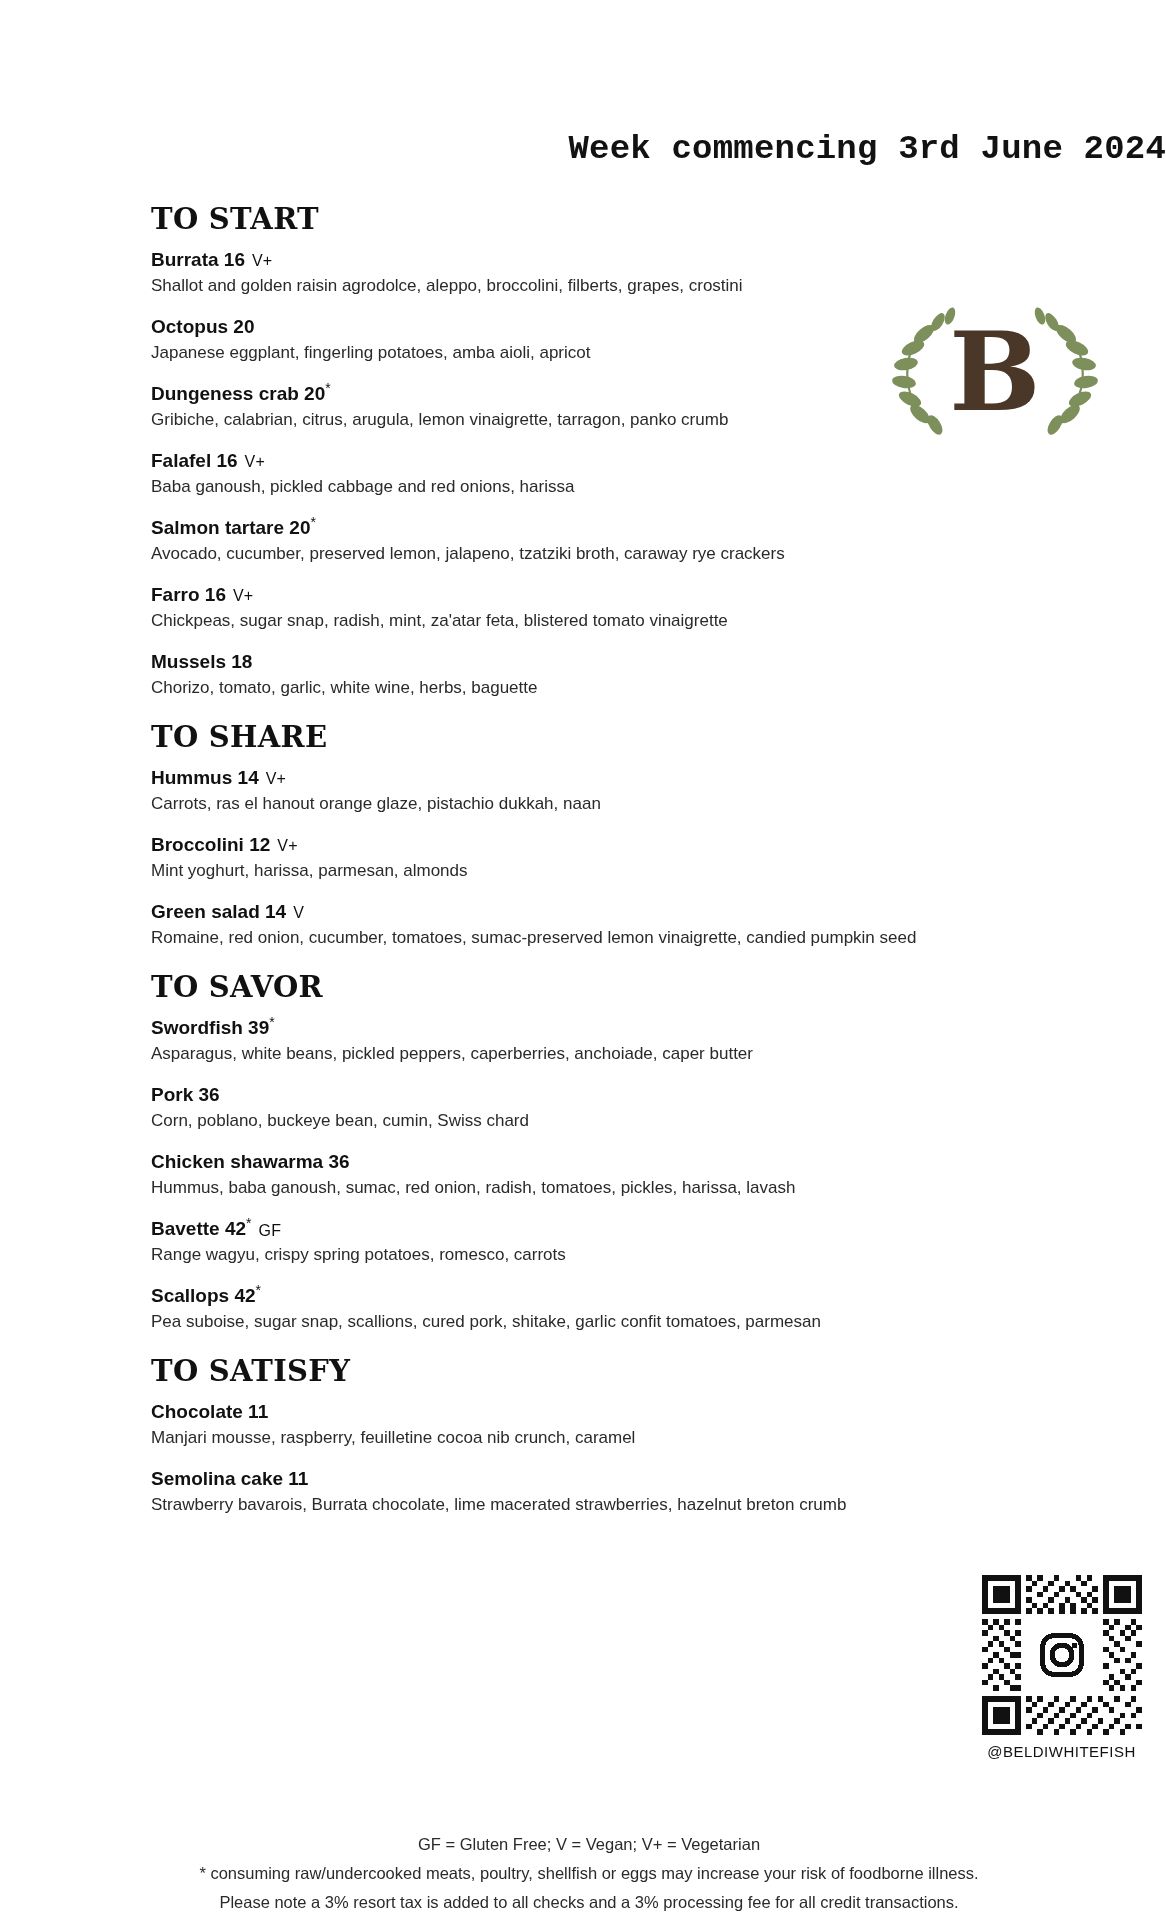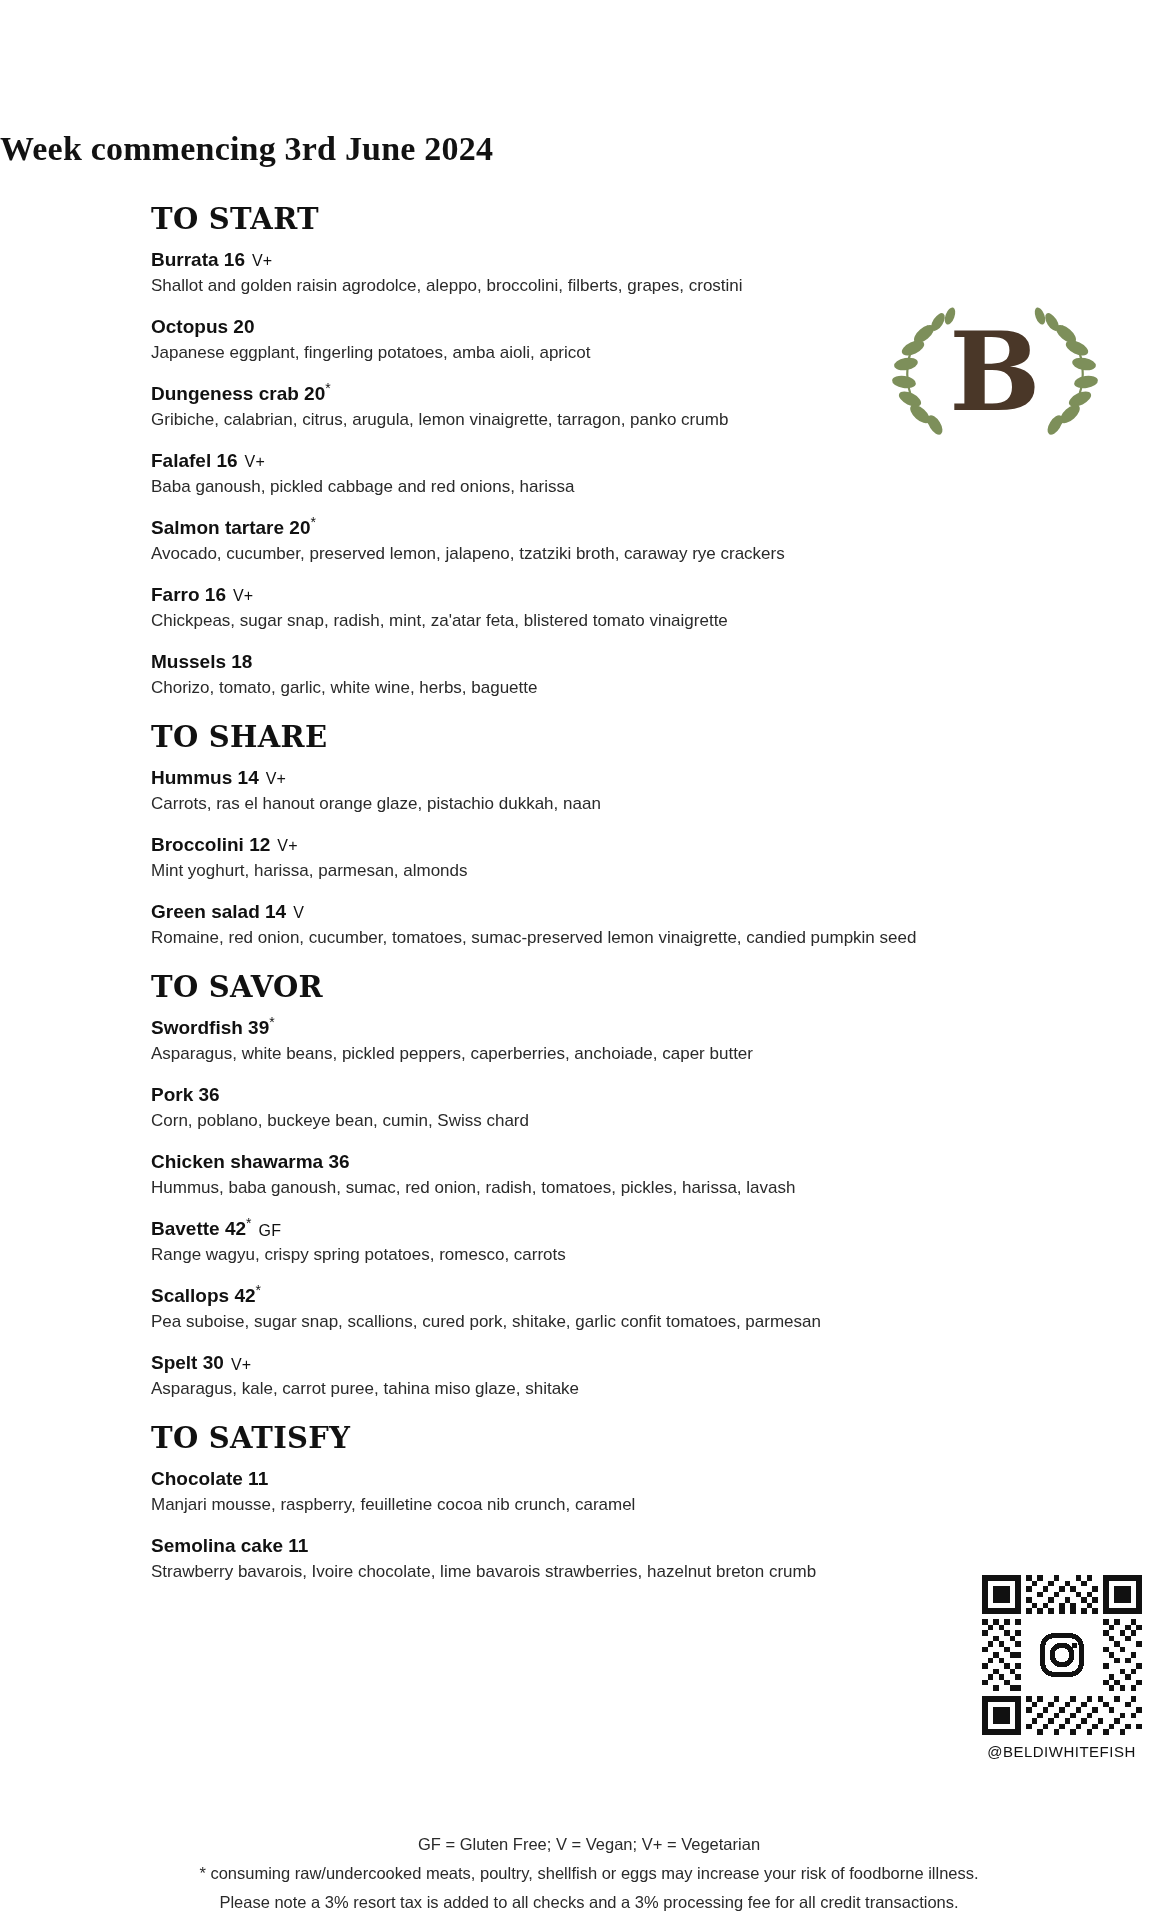--- a/index.html
+++ b/index.html
@@ -16,22 +16,22 @@
     overflow: hidden;
   }
   .page {
     position: relative;
     width: 1166px;
     height: 1920px;
     box-sizing: border-box;
     padding: 0;
   }
   .menu-title {
-    text-align: left;
-    font-family: Liberation Serif, serif;
+    text-align: right;
+    font-family: Liberation Mono, monospace;
     font-weight: bold;
     font-size: 34px;
     letter-spacing: 0.2px;
     margin-top: 130px;
     color: #121212;
   }
   .content {
     position: relative;
     margin: 0 auto;
     width: 1144px;
@@ -233,36 +233,32 @@
         <div class="item-desc">Hummus, baba ganoush, sumac, red onion, radish, tomatoes, pickles, harissa, lavash</div>
       </div>
       <div class="item">
         <div class="item-name"><span>Bavette 42</span><span class="star">*</span><span class="tag">GF</span></div>
         <div class="item-desc">Range wagyu, crispy spring potatoes, romesco, carrots</div>
       </div>
       <div class="item">
         <div class="item-name"><span>Scallops 42</span><span class="star">*</span><span class="tag"></span></div>
         <div class="item-desc">Pea suboise, sugar snap, scallions, cured pork, shitake, garlic confit tomatoes, parmesan</div>
       </div>
-      <div class="item">
-        <div class="item-name"><span>Spelt 30</span><span class="star"></span><span class="tag">V+</span></div>
-        <div class="item-desc">Asparagus, kale, carrot puree, tahina miso glaze, shitake</div>
-      </div>
     </div>
 
     <div class="section">
       <div class="section-heading">TO SATISFY</div>
 
       <div class="item">
         <div class="item-name"><span>Chocolate 11</span><span class="star"></span><span class="tag"></span></div>
         <div class="item-desc">Manjari mousse, raspberry, feuilletine cocoa nib crunch, caramel</div>
       </div>
       <div class="item">
         <div class="item-name"><span>Semolina cake 11</span><span class="star"></span><span class="tag"></span></div>
-        <div class="item-desc">Strawberry bavarois, Ivoire chocolate, lime bavarois strawberries, hazelnut breton crumb</div>
+        <div class="item-desc">Strawberry bavarois, Burrata chocolate, lime macerated strawberries, hazelnut breton crumb</div>
       </div>
     </div>
 
   </div>
 
   <div class="qr-block">
     <div class="qr-code">
       <svg width="160" height="160" viewBox="0 0 29 29" xmlns="http://www.w3.org/2000/svg" shape-rendering="crispEdges">
         <rect width="29" height="29" fill="#ffffff"></rect>
         <g fill="#111111">

